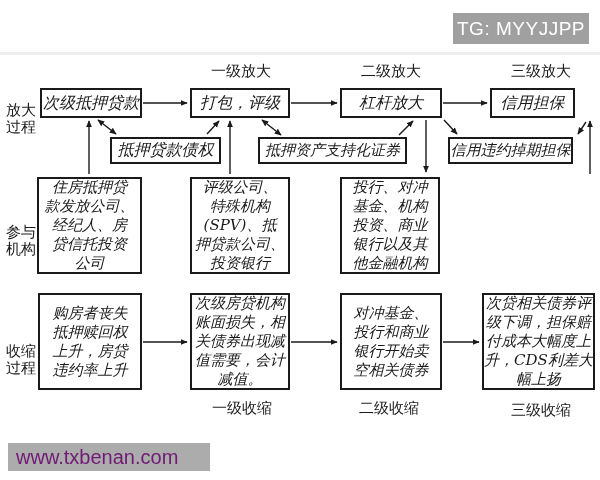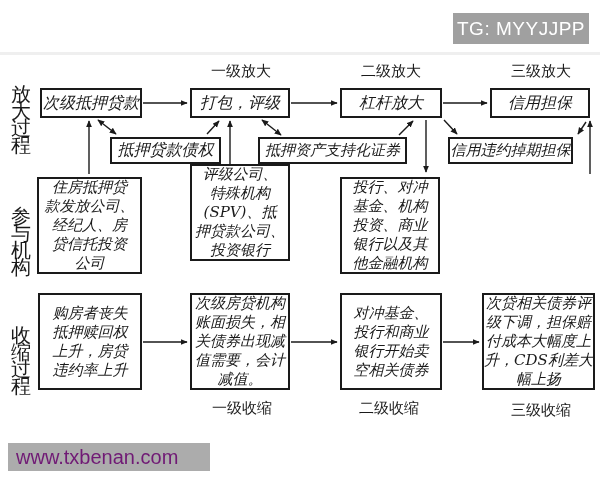--- a/index.html
+++ b/index.html
@@ -5,22 +5,22 @@
   html,body{margin:0;padding:0;background:#ffffff;}
   #stage{position:relative;width:600px;height:480px;background:#ffffff;overflow:hidden;
          font-family:"DejaVu Serif", serif;color:#1a1a1a;}
   .photo-edge{position:absolute;left:0;top:52px;width:600px;height:3px;background:#efefef;}
   .badge{position:absolute;left:453px;top:13px;width:136px;height:31px;background:#a0a0a0;
          color:#ffffff;font-family:"Liberation Sans",sans-serif;font-size:19px;
          display:flex;align-items:center;justify-content:center;letter-spacing:.5px;}
   .watermark{position:absolute;left:8px;top:443px;width:202px;height:28px;background:#acacac;
          color:#701a75;font-family:"Liberation Sans",sans-serif;font-size:20px;
          display:flex;align-items:center;padding-left:8px;box-sizing:border-box;}
-  .rowlabel{position:absolute;left:3px;width:36px;font-size:20px;line-height:17px;
-         white-space:pre-line;text-align:center;}
+  .rowlabel{position:absolute;left:3px;width:36px;font-size:15px;line-height:17px;
+         white-space:pre-line;text-align:center;margin-top:16px;}
   .stagehdr{position:absolute;width:72px;font-size:15px;text-align:center;}
   .box{position:absolute;border:2px solid #1a1a1a;background:#ffffff;box-sizing:border-box;
        display:flex;align-items:center;justify-content:center;text-align:center;z-index:2;font-style:italic;}
   .box .txt{white-space:pre-line;}
   .small{font-size:16px;}
   .mid{font-size:15px;}
   .multi{font-size:15px;line-height:19px;padding:1px 0;}
   svg.arrows{position:absolute;left:0;top:0;z-index:1;}
   svg.arrows line{stroke:#1a1a1a;stroke-width:1.4;}
 </style>
@@ -48,42 +48,42 @@
 
   <div class="box small" style="left:40px;top:88px;width:102px;height:30px;">
       <span class="txt">次级抵押贷款</span>
     </div>
   <div class="box small" style="left:190px;top:88px;width:100px;height:30px;">
       <span class="txt">打包，评级</span>
     </div>
   <div class="box small" style="left:340px;top:88px;width:102px;height:30px;">
       <span class="txt">杠杆放大</span>
     </div>
-  <div class="box small" style="left:490px;top:88px;width:100px;height:30px;">
+  <div class="box small" style="left:490px;top:88px;width:85px;height:30px;">
       <span class="txt">信用担保</span>
     </div>
 
   <div class="box small" style="left:110px;top:137px;width:111px;height:27px;">
       <span class="txt">抵押贷款债权</span>
     </div>
   <div class="box mid" style="left:258px;top:137px;width:149px;height:27px;">
       <span class="txt">抵押资产支持化证券</span>
     </div>
   <div class="box mid" style="left:448px;top:137px;width:125px;height:27px;">
       <span class="txt">信用违约掉期担保</span>
     </div>
 
   <div class="box multi" style="left:37px;top:177px;width:105px;height:97px;">
       <span class="txt">住房抵押贷
 款发放公司、
 经纪人、房
 贷信托投资
 公司</span>
     </div>
-  <div class="box multi" style="left:190px;top:164px;width:100px;height:97px;">
+  <div class="box multi" style="left:190px;top:177px;width:100px;height:97px;">
       <span class="txt">评级公司、
 特殊机构
 (SPV)、抵
 押贷款公司、
 投资银行</span>
     </div>
   <div class="box multi" style="left:340px;top:177px;width:100px;height:97px;">
       <span class="txt">投行、对冲
 基金、机构
 投资、商业

